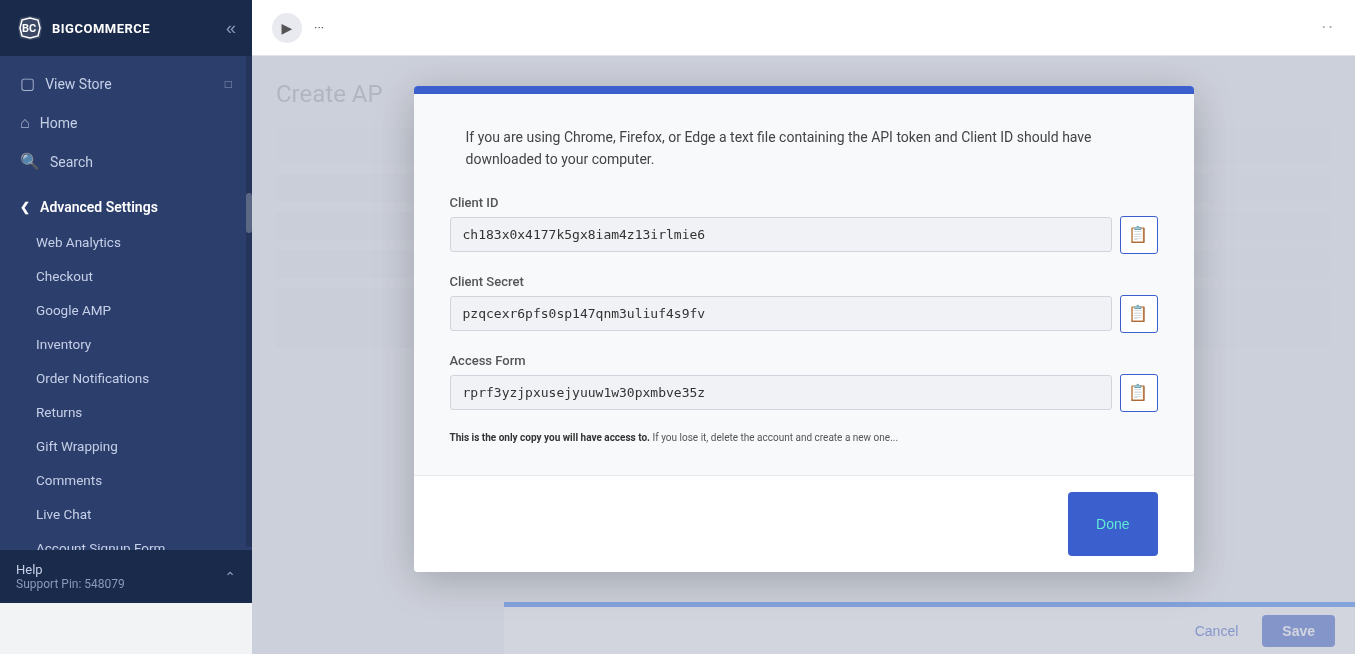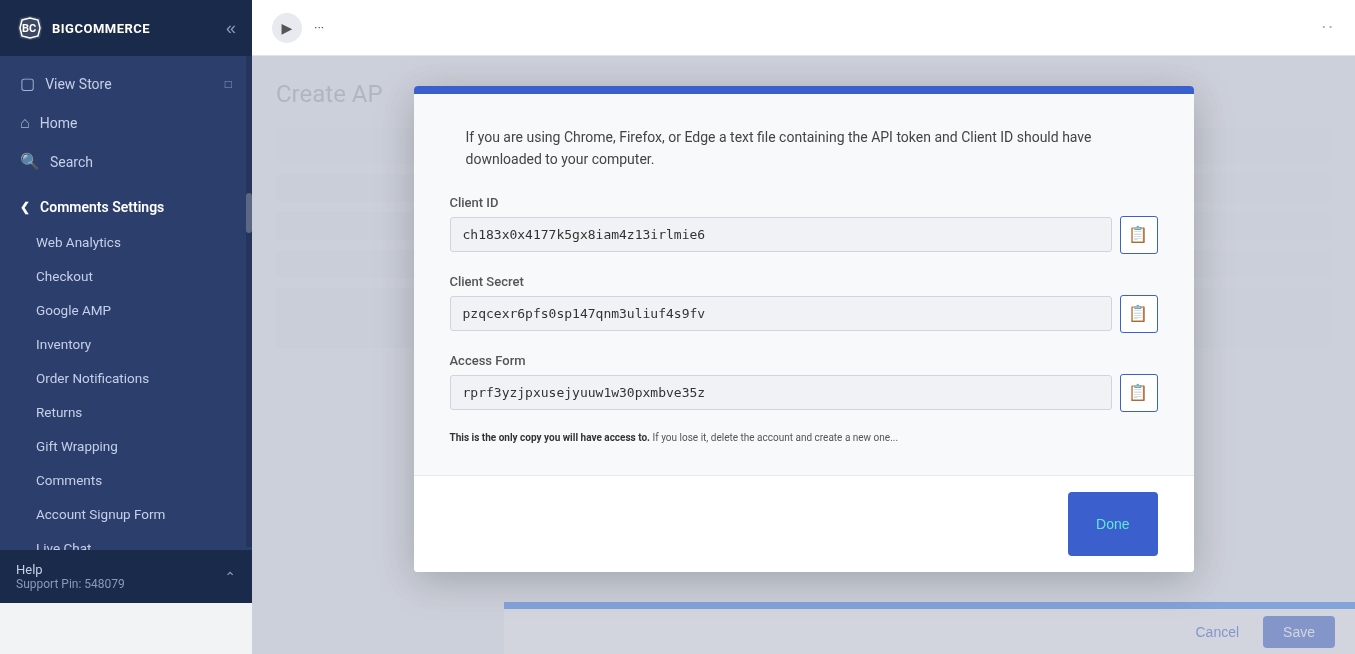--- a/index.html
+++ b/index.html
@@ -287,21 +287,21 @@
       border-radius: 4px;
       padding: 24px 28px;
       font-size: 14px;
       font-weight: 500;
       cursor: pointer;
     }
 
     
     .bottom-bar {
       background: #fff;
-      border-top: 7px solid #3b82f6;
+      border-top: 5px solid #3b82f6;
       height: 52px;
       display: flex;
       align-items: center;
       justify-content: flex-end;
       padding: 0 20px;
       gap: 12px;
       position: absolute;
       bottom: 0;
       right: 0;
       left: 252px;
@@ -315,20 +315,21 @@
       padding: 8px 12px;
     }
     .save-btn {
       background: #3c5fce;
       color: #fff;
       border: none;
       border-radius: 4px;
       padding: 8px 20px;
       font-size: 14px;
       cursor: pointer;
+      font-weight: bold;
     }
   </style>
 </head>
 <body>
 
 <div class="sidebar">
   <div class="sidebar-header">
     <div class="sidebar-logo">
       <svg class="logo-icon" viewBox="0 0 28 28" fill="none">
         <polygon points="4,4 14,2 24,4 26,14 24,24 14,26 4,24 2,14" fill="#fff" opacity="0.15"></polygon>
@@ -351,34 +352,34 @@
       <span>Home</span>
     </div>
     <div class="sidebar-nav-item">
       <span class="nav-icon">🔍</span>
       <span>Search</span>
     </div>
   </div>
 
   <div class="sidebar-section-header">
     <span class="chevron">❮</span>
-    <span>Comments Settings</span>
+    <span>Advanced Settings</span>
   </div>
 
   <div class="sidebar-menu">
     <div class="sidebar-menu-item">Web Analytics</div>
     <div class="sidebar-menu-item">Checkout</div>
     <div class="sidebar-menu-item">Google AMP</div>
     <div class="sidebar-menu-item">Inventory</div>
     <div class="sidebar-menu-item">Order Notifications</div>
     <div class="sidebar-menu-item">Returns</div>
     <div class="sidebar-menu-item">Gift Wrapping</div>
     <div class="sidebar-menu-item">Comments</div>
+    <div class="sidebar-menu-item">Live Chat</div>
     <div class="sidebar-menu-item">Account Signup Form</div>
-    <div class="sidebar-menu-item">Live Chat</div>
   </div>
 
   <div class="sidebar-scroll-track">
     <div class="sidebar-scroll-thumb"></div>
   </div>
 
   <div class="sidebar-footer">
     <div>
       <div class="sidebar-footer-text">Help</div>
       <div class="sidebar-footer-sub">Support Pin: 548079</div>

